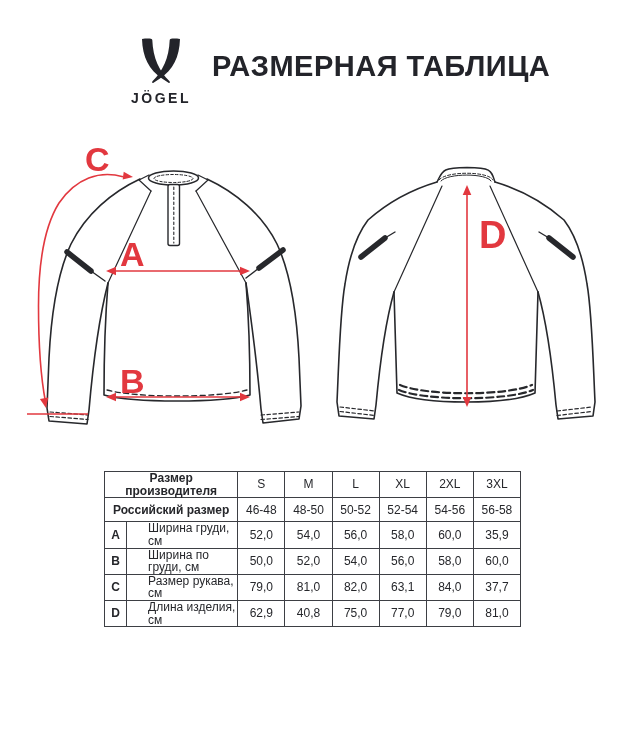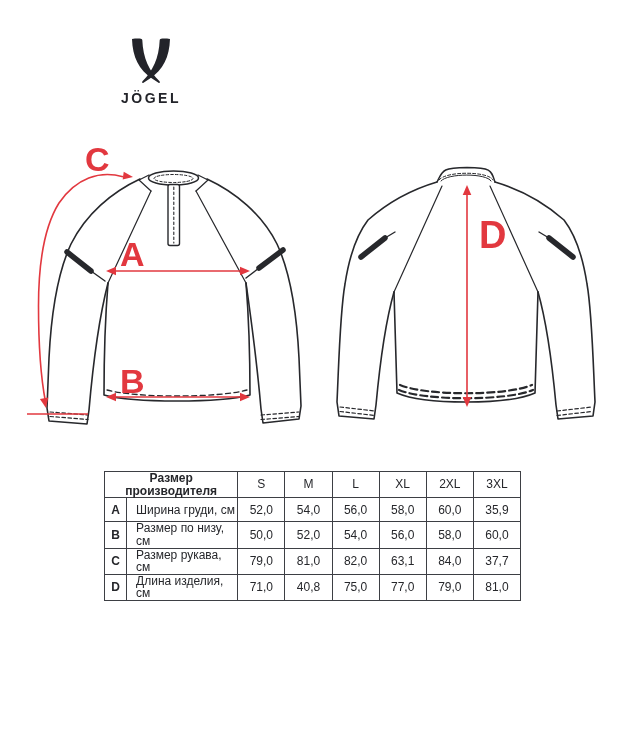--- a/index.html
+++ b/index.html
@@ -5,21 +5,21 @@
   html,body{margin:0;padding:0;background:#ffffff;}
   .page{
     position:relative;
     width:624px;height:750px;
     background:#ffffff;
     font-family:"Liberation Sans", sans-serif;
     color:#26272b;
     overflow:hidden;
   }
   
-  .brand{position:absolute;left:109px;top:35px;width:84px;height:74px;}
+  .brand{position:absolute;left:119px;top:35px;width:84px;height:74px;}
   .page-title{
     position:absolute;left:212px;top:50px;
     font-size:29px;font-weight:700;letter-spacing:0.5px;
     color:#23242a;white-space:nowrap;
   }
   
   .diagram{position:absolute;left:0;top:140px;width:624px;height:322px;}
   
   .size-table{
     position:absolute;left:104px;top:471px;
@@ -31,36 +31,37 @@
     border:1px solid #3d3f44;
     height:23.3px;
     text-align:center;
     vertical-align:middle;
     padding:0 2px;
     font-weight:400;
     line-height:1.05;
     margin-top:45px;
   }
   .size-table td.bold{font-weight:700;}
-  .size-table td.lbl{text-align:left;padding-left:9px;font-weight:400;}
+  .size-table td.lbl{text-align:left;padding-left:21px;font-weight:400;}
   svg text{font-family:"Liberation Sans", sans-serif;}
 </style>
 </head>
 <body>
 
 <div class="page">
 
   <div class="brand">
     <svg width="84" height="74" viewBox="113 35 84 74">
       <path d="M136,39 C136.5,57 143,70 156,78.5 L162.5,82.8 C163.8,83.5 164.5,82.2 163.3,81.1 C153.5,71.5 147,58 146.3,40 C146.2,38.4 141.5,38.3 136,39 Z" fill="#23242a"></path>
       <path d="M174,39 C173.5,57 167,70 154,78.5 L147.5,82.8 C146.2,83.5 145.5,82.2 146.7,81.1 C156.5,71.5 163,58 163.7,40 C163.8,38.4 168.5,38.3 174,39 Z" fill="#23242a"></path>
       <text x="155" y="103" text-anchor="middle" font-size="14" font-weight="700" letter-spacing="2.5" fill="#23242a">JÖGEL</text>
     </svg>
   </div>
 
+  <div class="page-title">РАЗМЕРНАЯ ТАБЛИЦА</div>
 
   <svg class="diagram" viewBox="0 140 624 322">
 
     <g fill="none" stroke="#27282c" stroke-width="1.6" stroke-linejoin="round" stroke-linecap="round">
 
       <path d="M140,179 C112,192 86,214 71,244 C57,274 51,318 49,358 L47,408 L49,421 L87,424 L89,410 C93,364 99,318 108,283"></path>
 
       <path d="M207,179 C235,192 262,214 277,244 C291,274 297,318 299,358 L301,406 L299,419 L263,423 L261,409 C257,363 251,318 246,283"></path>
 
       <path d="M151,191 L108,283" stroke-width="1.2"></path>
@@ -152,55 +153,64 @@
     </colgroup>
     <tbody>
       <tr>
         <td colspan="2" class="bold">Размер производителя</td>
         <td>S</td>
         <td>M</td>
         <td>L</td>
         <td>XL</td>
         <td>2XL</td>
         <td>3XL</td>
+      </tr>
+      <tr>
+        <td colspan="2" class="bold">Российский размер</td>
+        <td>46-48</td>
+        <td>48-50</td>
+        <td>50-52</td>
+        <td>52-54</td>
+        <td>54-56</td>
+        <td>56-58</td>
       </tr>
       <tr>
         <td class="bold">A</td>
         <td class="lbl">Ширина груди, см</td>
         <td>52,0</td>
         <td>54,0</td>
         <td>56,0</td>
         <td>58,0</td>
         <td>60,0</td>
         <td>35,9</td>
       </tr>
       <tr>
         <td class="bold">B</td>
-        <td class="lbl">Размер по низу, см</td>
+        <td class="lbl">Ширина по груди, см</td>
         <td>50,0</td>
         <td>52,0</td>
         <td>54,0</td>
         <td>56,0</td>
         <td>58,0</td>
         <td>60,0</td>
       </tr>
       <tr>
         <td class="bold">C</td>
         <td class="lbl">Размер рукава, см</td>
         <td>79,0</td>
         <td>81,0</td>
         <td>82,0</td>
         <td>63,1</td>
         <td>84,0</td>
         <td>37,7</td>
       </tr>
       <tr>
         <td class="bold">D</td>
         <td class="lbl">Длина изделия, см</td>
-        <td>71,0</td>
+        <td>62,9</td>
         <td>40,8</td>
         <td>75,0</td>
         <td>77,0</td>
         <td>79,0</td>
         <td>81,0</td>
       </tr>
     </tbody>
   </table>
 </div>
 

